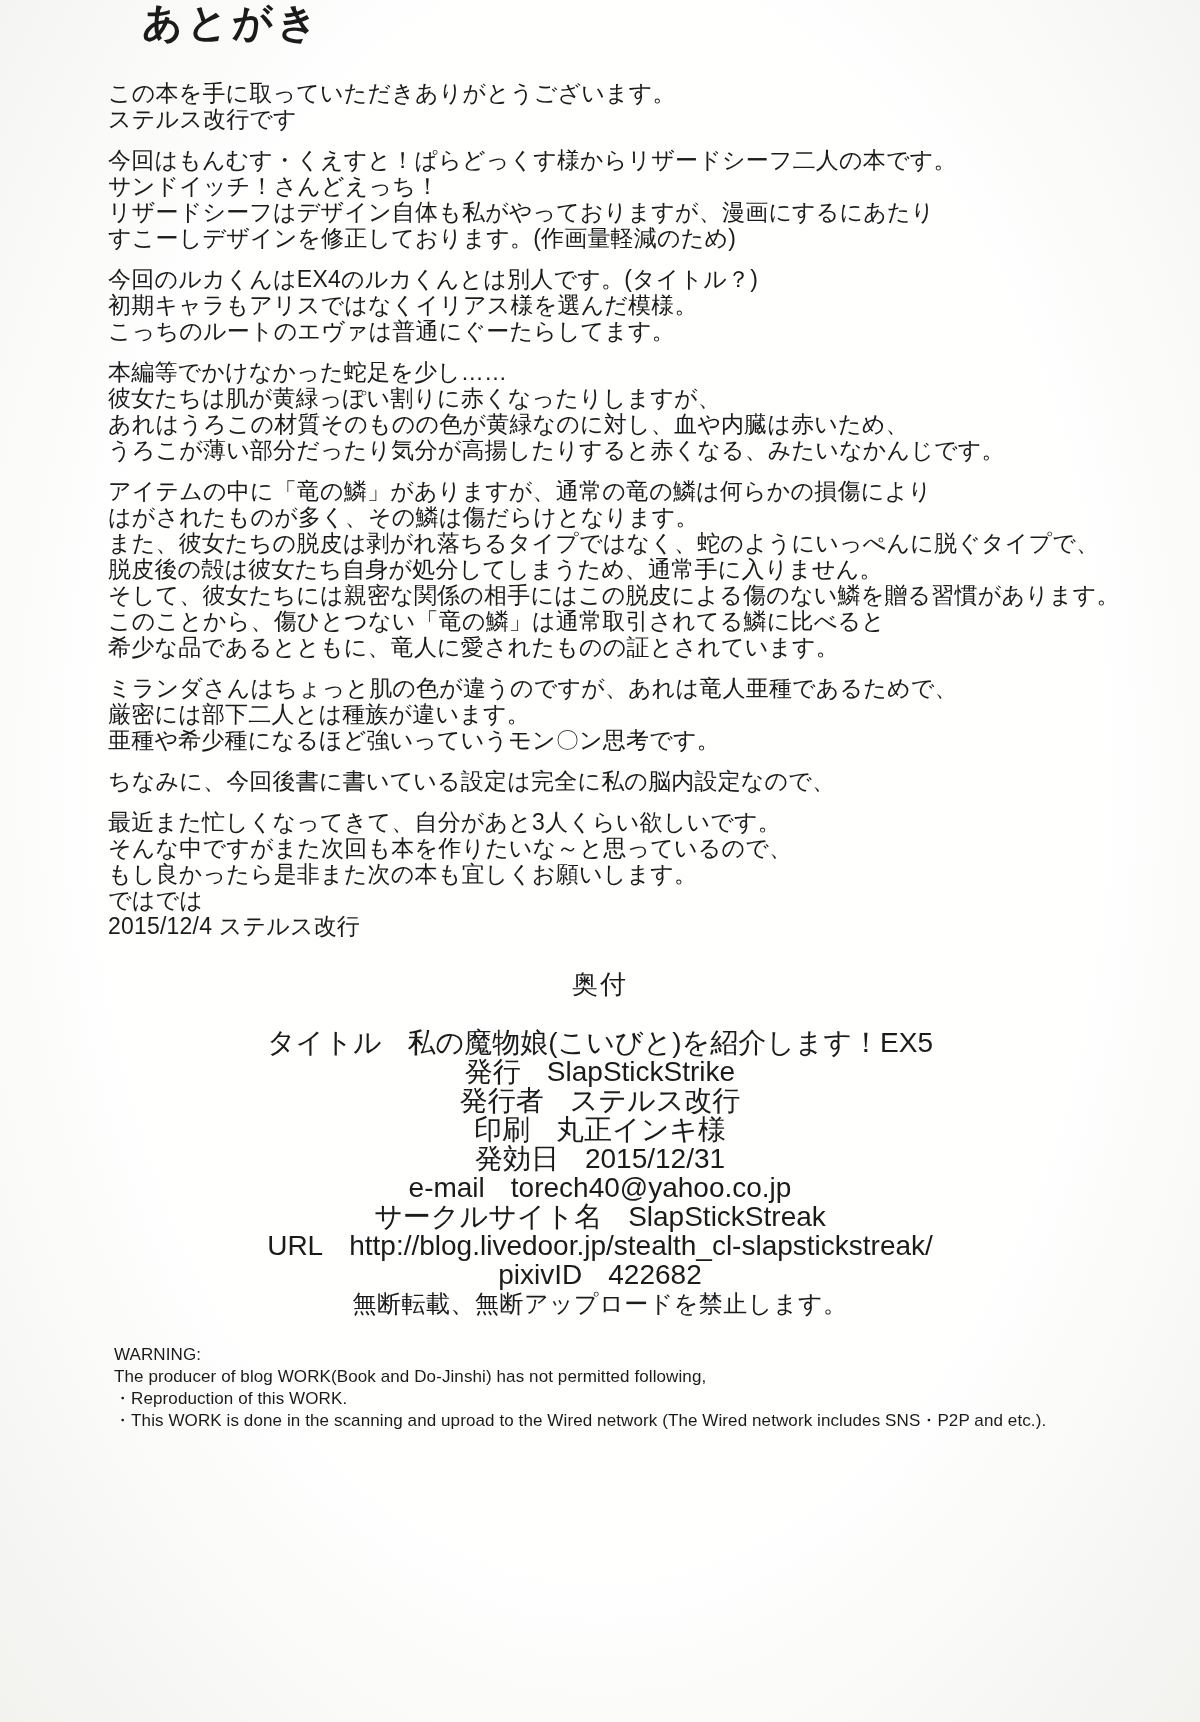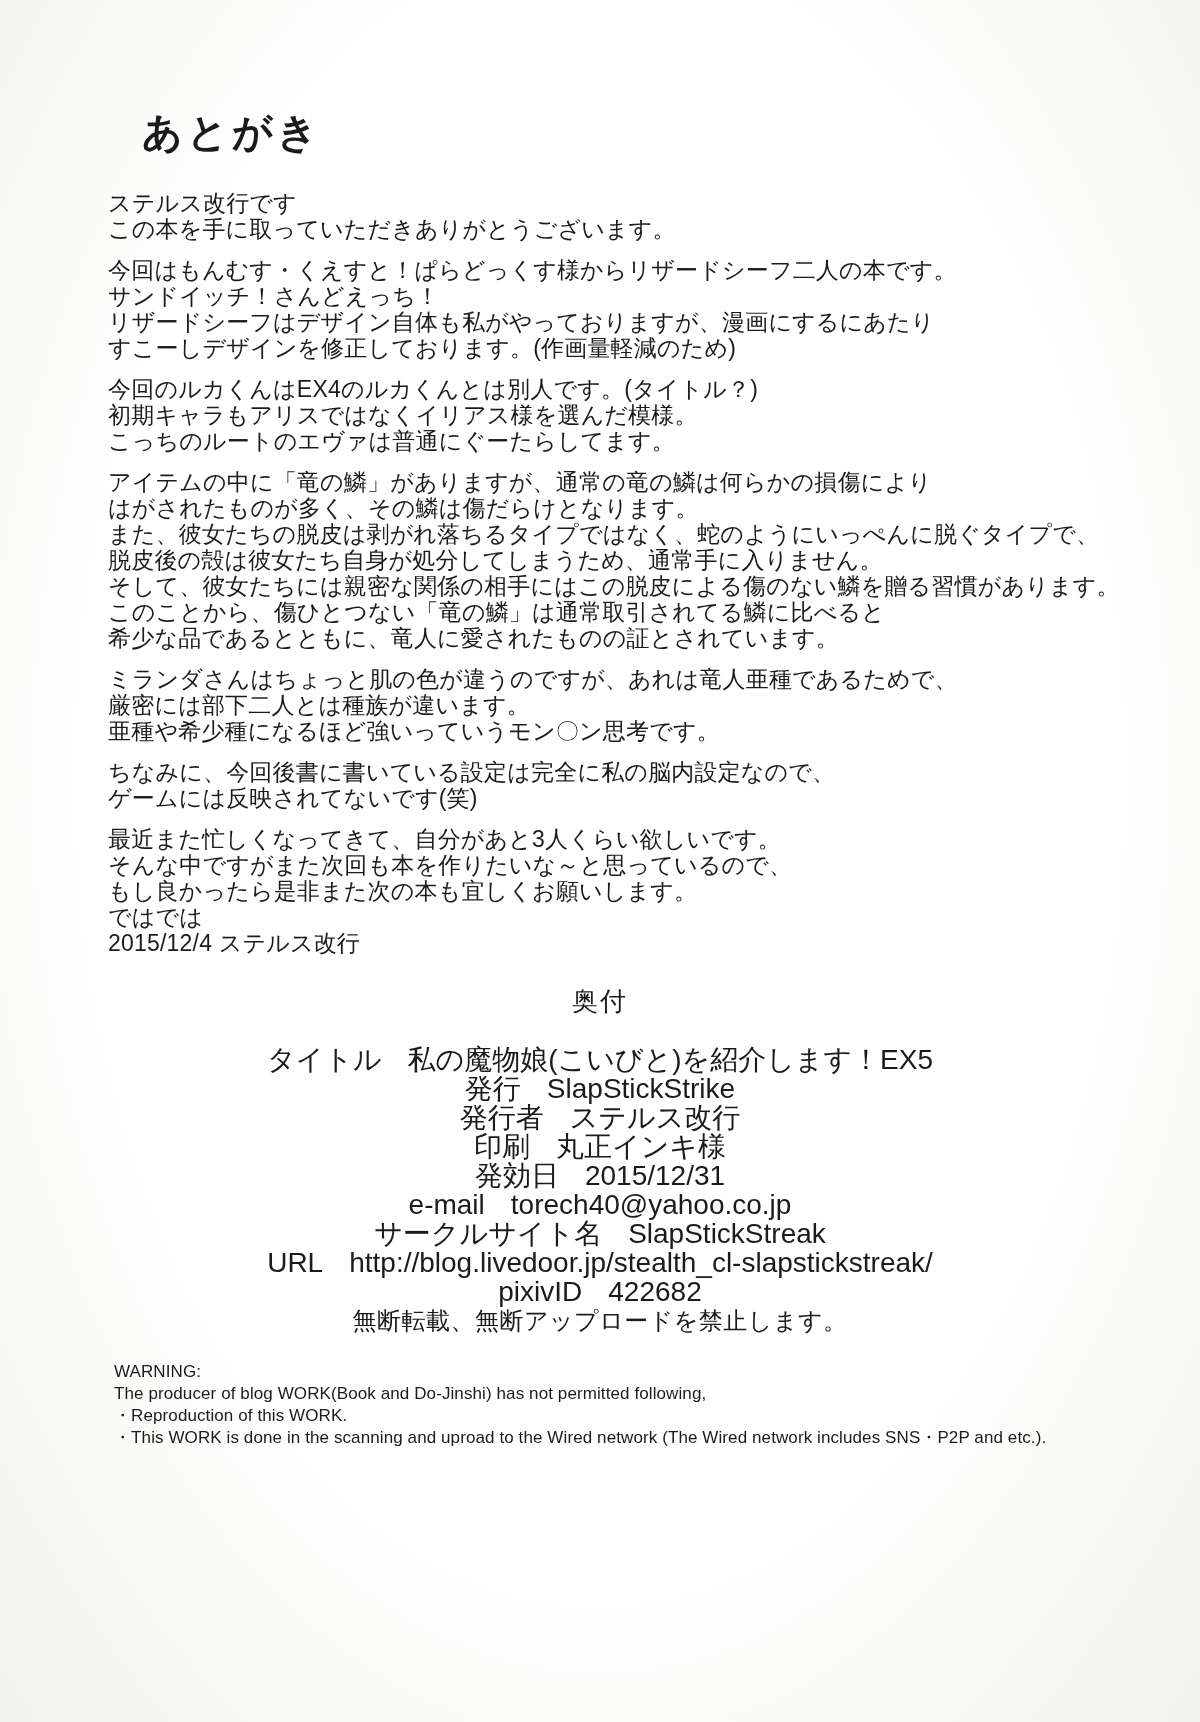--- a/index.html
+++ b/index.html
@@ -9,21 +9,20 @@
     background: #fbfbf9;
     color: #1b1b1b;
     font-family: "Liberation Sans", "DejaVu Sans", sans-serif;
     overflow: hidden;
     position: relative;
   }
   .page {
     width: 1200px;
     height: 1722px;
     box-sizing: border-box;
-    padding-top: 110px;
     background:
       radial-gradient(ellipse at 50% 45%, rgba(255,255,255,0.9) 60%, rgba(225,224,220,0.35) 100%),
       #fbfbf9;
   }
   .afterword-title {
     margin: 0 0 36px 142px;
     font-size: 40px;
     font-weight: 700;
     letter-spacing: 4px;
     line-height: 1.1;
@@ -68,57 +67,62 @@
 </head>
 <body>
 
 <div class="page">
 
   <h1 class="afterword-title">あとがき</h1>
 
   <div class="afterword-body">
 
     <div class="para">
+      <div class="line">この本を手に取っていただきありがとうございます。</div>
       <div class="line">ステルス改行です</div>
-      <div class="line">この本を手に取っていただきありがとうございます。</div>
     </div>
 
     <div class="para">
       <div class="line">今回はもんむす・くえすと！ぱらどっくす様からリザードシーフ二人の本です。</div>
       <div class="line">サンドイッチ！さんどえっち！</div>
       <div class="line">リザードシーフはデザイン自体も私がやっておりますが、漫画にするにあたり</div>
       <div class="line">すこーしデザインを修正しております。(作画量軽減のため)</div>
     </div>
 
     <div class="para">
       <div class="line">今回のルカくんはEX4のルカくんとは別人です。(タイトル？)</div>
       <div class="line">初期キャラもアリスではなくイリアス様を選んだ模様。</div>
       <div class="line">こっちのルートのエヴァは普通にぐーたらしてます。</div>
     </div>
 
+    <div class="para">
+      <div class="line">本編等でかけなかった蛇足を少し……</div>
+      <div class="line">彼女たちは肌が黄緑っぽい割りに赤くなったりしますが、</div>
+      <div class="line">あれはうろこの材質そのものの色が黄緑なのに対し、血や内臓は赤いため、</div>
+      <div class="line">うろこが薄い部分だったり気分が高揚したりすると赤くなる、みたいなかんじです。</div>
+    </div>
 
     <div class="para">
       <div class="line">アイテムの中に「竜の鱗」がありますが、通常の竜の鱗は何らかの損傷により</div>
       <div class="line">はがされたものが多く、その鱗は傷だらけとなります。</div>
       <div class="line">また、彼女たちの脱皮は剥がれ落ちるタイプではなく、蛇のようにいっぺんに脱ぐタイプで、</div>
       <div class="line">脱皮後の殻は彼女たち自身が処分してしまうため、通常手に入りません。</div>
       <div class="line">そして、彼女たちには親密な関係の相手にはこの脱皮による傷のない鱗を贈る習慣があります。</div>
       <div class="line">このことから、傷ひとつない「竜の鱗」は通常取引されてる鱗に比べると</div>
       <div class="line">希少な品であるとともに、竜人に愛されたものの証とされています。</div>
     </div>
 
     <div class="para">
       <div class="line">ミランダさんはちょっと肌の色が違うのですが、あれは竜人亜種であるためで、</div>
       <div class="line">厳密には部下二人とは種族が違います。</div>
       <div class="line">亜種や希少種になるほど強いっていうモン〇ン思考です。</div>
     </div>
 
     <div class="para">
       <div class="line">ちなみに、今回後書に書いている設定は完全に私の脳内設定なので、</div>
-      <div class="line">ゲームには反映されてないです(笑)</div>
     </div>
 
     <div class="para">
       <div class="line">最近また忙しくなってきて、自分があと3人くらい欲しいです。</div>
       <div class="line">そんな中ですがまた次回も本を作りたいな～と思っているので、</div>
       <div class="line">もし良かったら是非また次の本も宜しくお願いします。</div>
       <div class="line">ではでは</div>
       <div class="line">2015/12/4 ステルス改行</div>
     </div>
 

